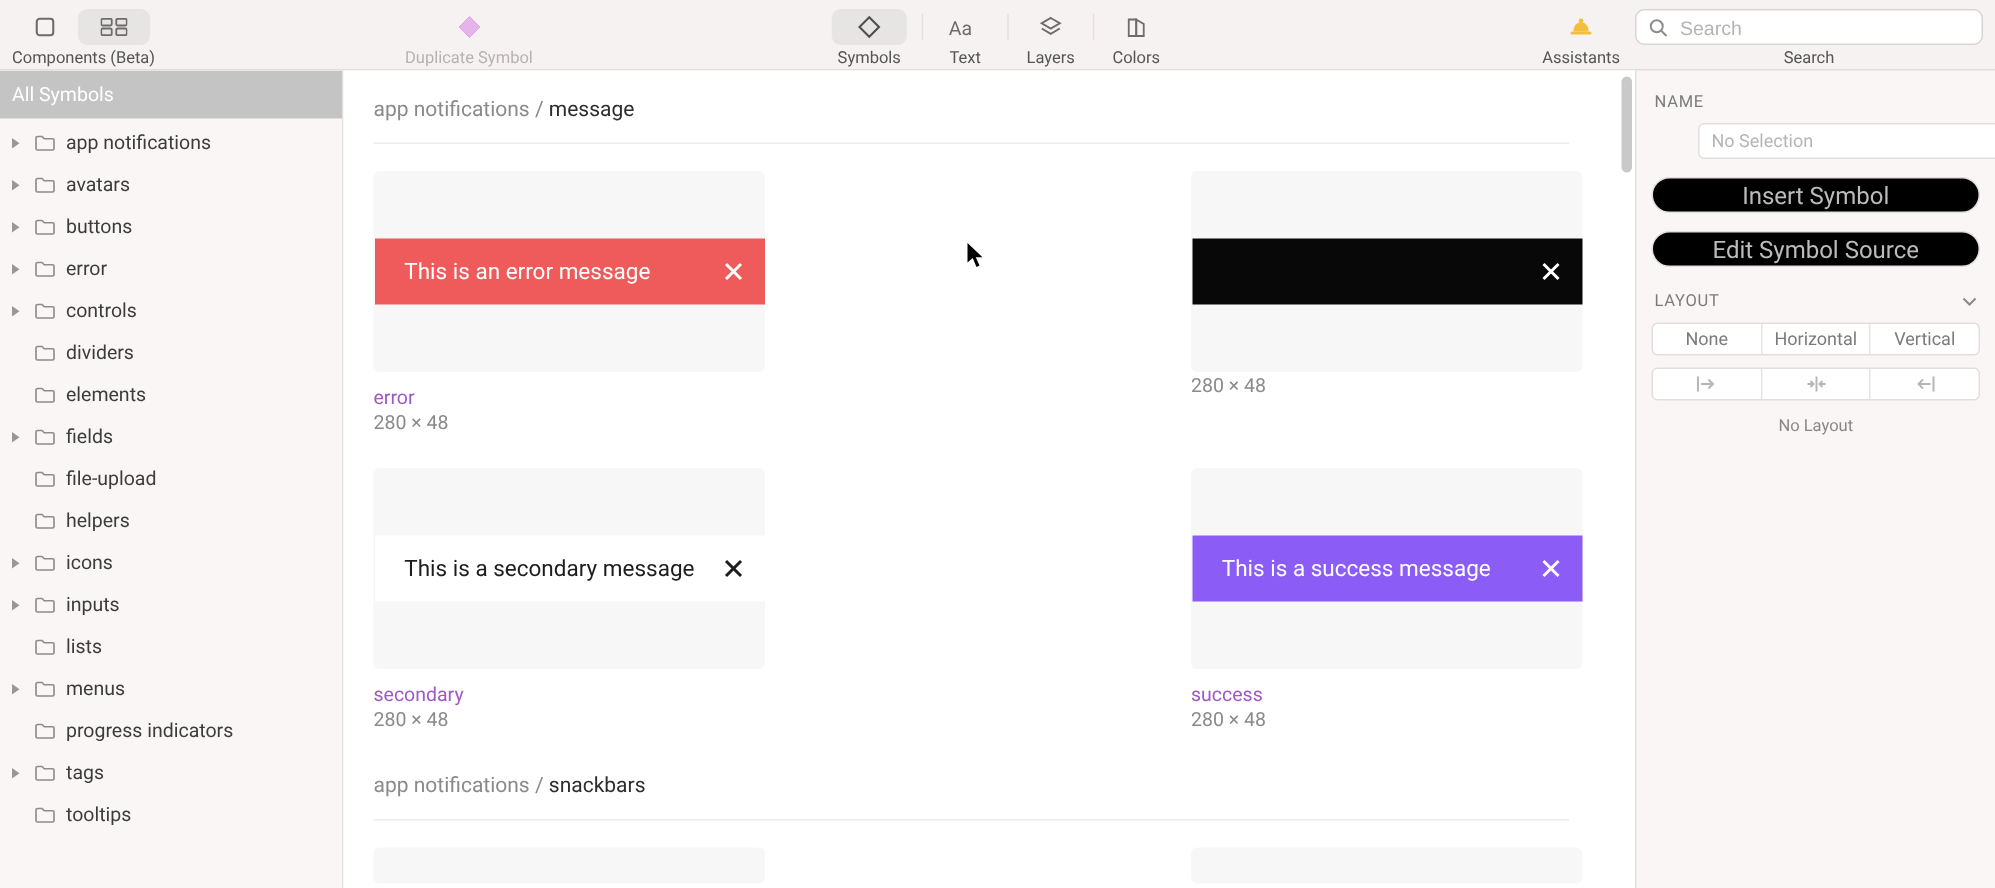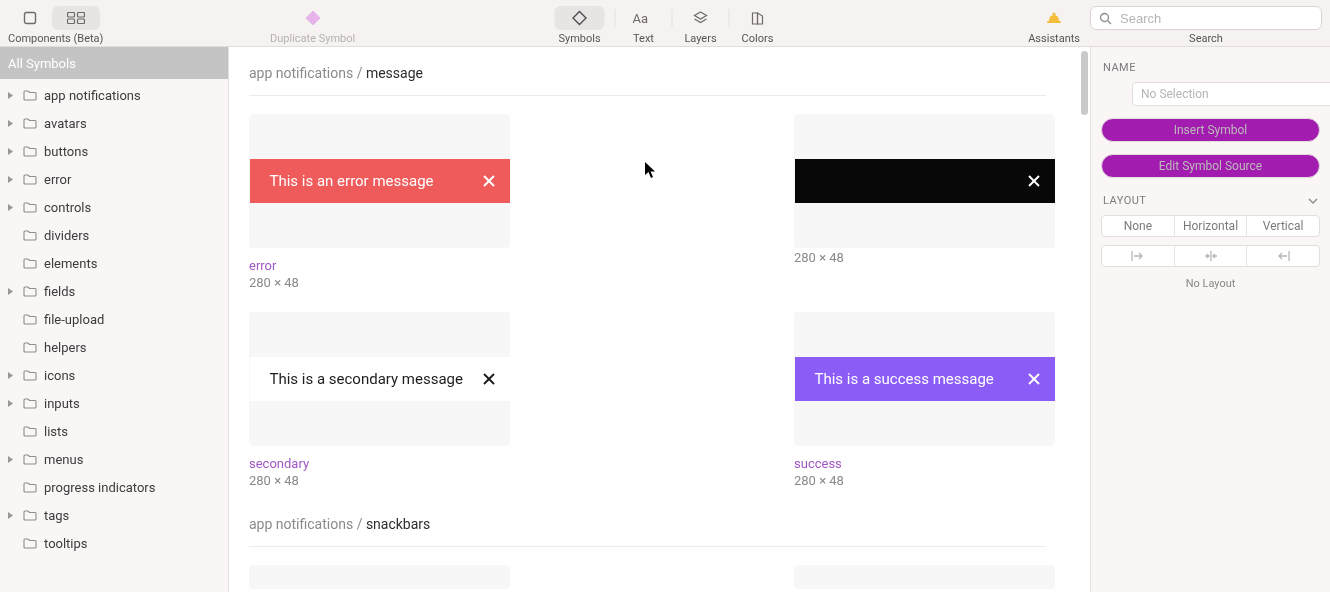--- a/index.html
+++ b/index.html
@@ -62,21 +62,21 @@
   .card-name{margin-top:10px;font-size:13px;color:var(--link);}
   .card-dim{margin-top:2px;font-size:13px;color:#8a8a8a;}
   .crumb2{margin-top:28px;}
 
   .cursor{position:absolute;left:415px;top:114px;pointer-events:none;}
 
   
   .inspector{width:240px;background:var(--panel-light);border-left:1px solid var(--border);padding:10px 10px 0 10px;font-size:12px;color:#444;}
   .insp-h{font-size:11px;letter-spacing:.5px;color:#7c7c7c;margin:4px 0 8px 2px;}
   .insp-input{width:100%;height:24px;background:#fff;border:1px solid #e3dede;border-radius:4px;padding:0 8px;color:#b8b4b4;font-size:12px;display:flex;align-items:center;margin-left:31px;}
-  .insp-btn{width:100%;height:24px;background:#a21caf;border:1px solid #e3dede;border-radius:12px;display:flex;align-items:center;justify-content:center;color:#bdbaba;font-size:12px;margin-top:12px;}
+  .insp-btn{width:100%;height:24px;background:#000000;border:1px solid #e3dede;border-radius:12px;display:flex;align-items:center;justify-content:center;color:#bdbaba;font-size:16px;margin-top:12px;}
   .insp-sect{display:flex;align-items:center;justify-content:space-between;margin:16px 2px 8px 2px;}
   .seg{display:flex;width:100%;height:22px;border:1px solid #e3dede;border-radius:4px;overflow:hidden;background:#fff;}
   .seg div{flex:1;display:flex;align-items:center;justify-content:center;color:#7b7b7b;font-size:12px;border-right:1px solid #e9e4e4;}
   .seg div:last-child{border-right:none;}
   .seg.icons div{color:#c5c2c2;}
   .insp-note{text-align:center;color:#8b8787;font-size:11px;margin-top:10px;}
 
   
   svg{display:block;}
 </style>

